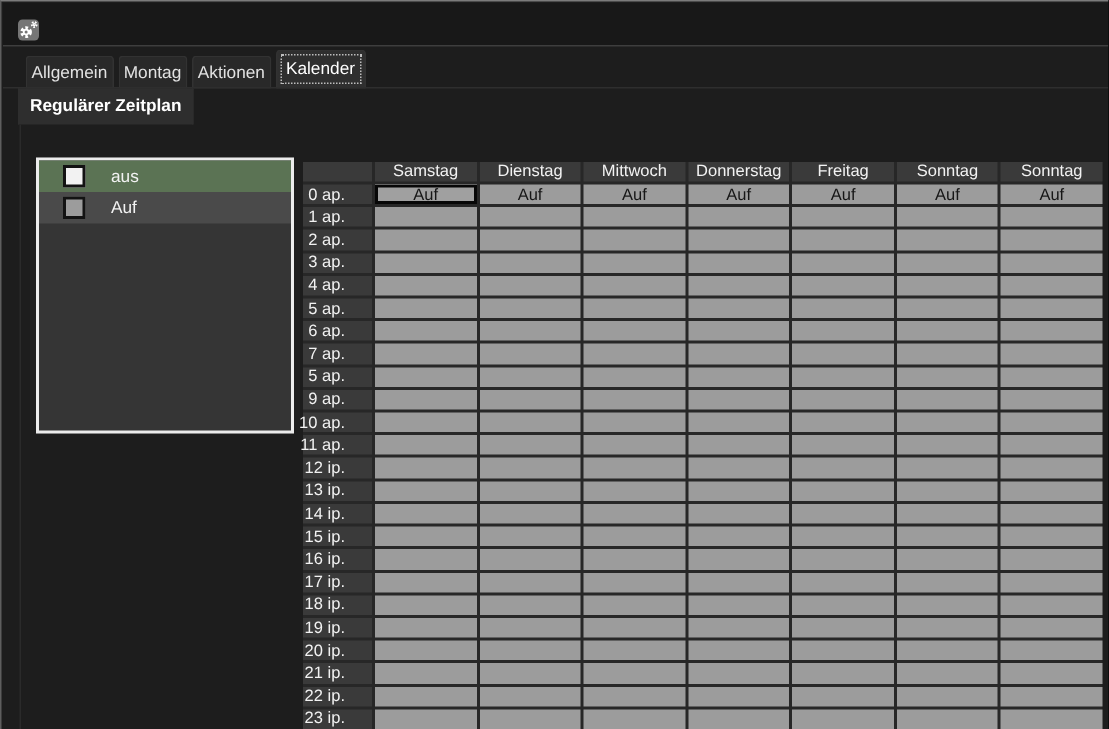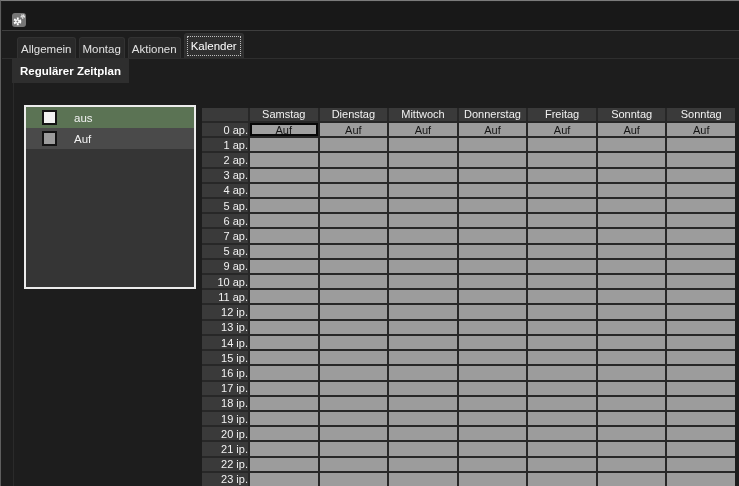--- a/index.html
+++ b/index.html
@@ -37,21 +37,21 @@
   .legend-item{height:21px;display:flex;align-items:center;}
   .legend-item .swatch{width:15px;height:15px;margin-left:16px;border:2px solid #131313;}
   .legend-item .lab{margin-left:17px;font-size:11.5px;color:#f2f2f2;}
   
   #grid{position:absolute;left:201px;top:107px;width:533px;height:378px;
     display:grid;grid-template-columns:46px repeat(7,1fr);
     grid-template-rows:13px repeat(24,1fr);gap:2px;background:#272727;}
   .gh{background:#3a3a3a;color:#f2f2f2;font-size:11px;text-align:center;line-height:13px;
     white-space:nowrap;overflow:hidden;}
   .ghour{background:#3a3a3a;color:#f2f2f2;font-size:11px;text-align:right;
-    padding-right:0;display:flex;align-items:center;justify-content:flex-end;white-space:nowrap;}
+    padding-right:18px;display:flex;align-items:center;justify-content:flex-end;white-space:nowrap;}
   .cell{background:#9c9c9c;color:#161616;font-size:11px;display:flex;
     align-items:center;justify-content:center;}
   .cell.selected{box-shadow:inset 0 0 0 2px #070707;background:#a0a0a0;}
 </style>
 </head>
 <body>
 
 <div id="window">
   <div id="titlebar">
     <div id="app-icon">

